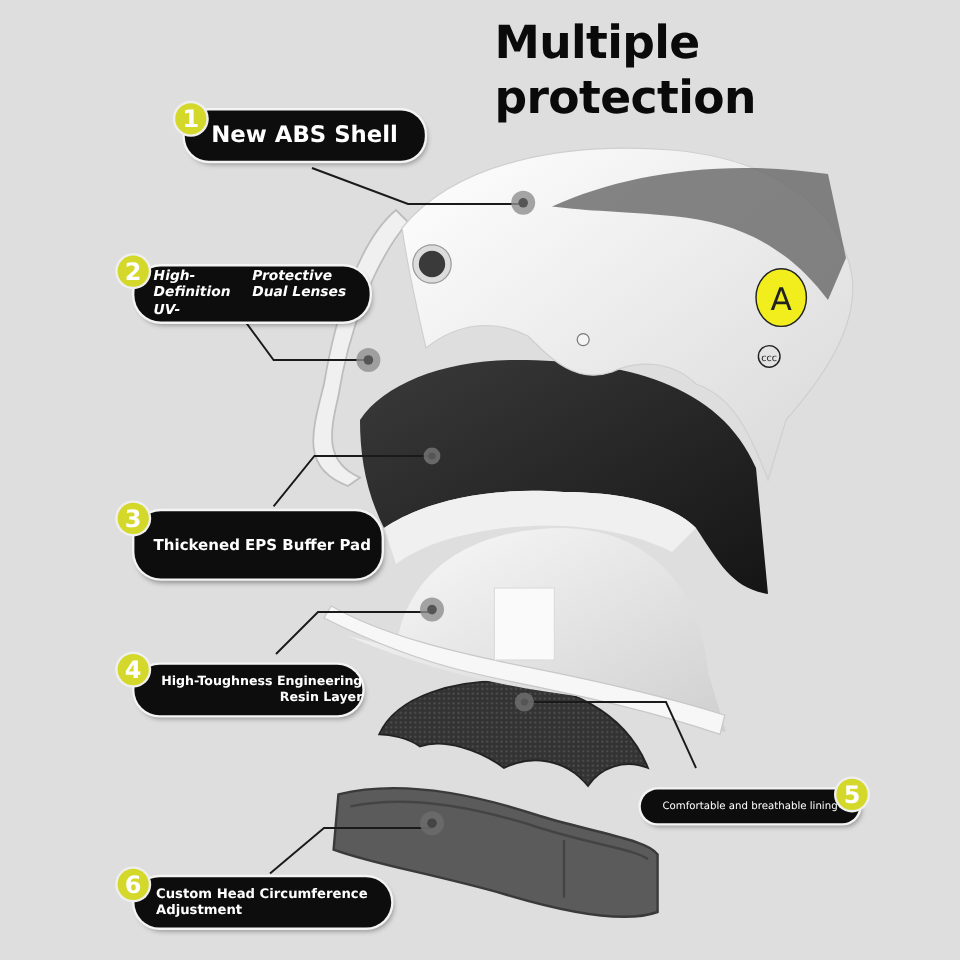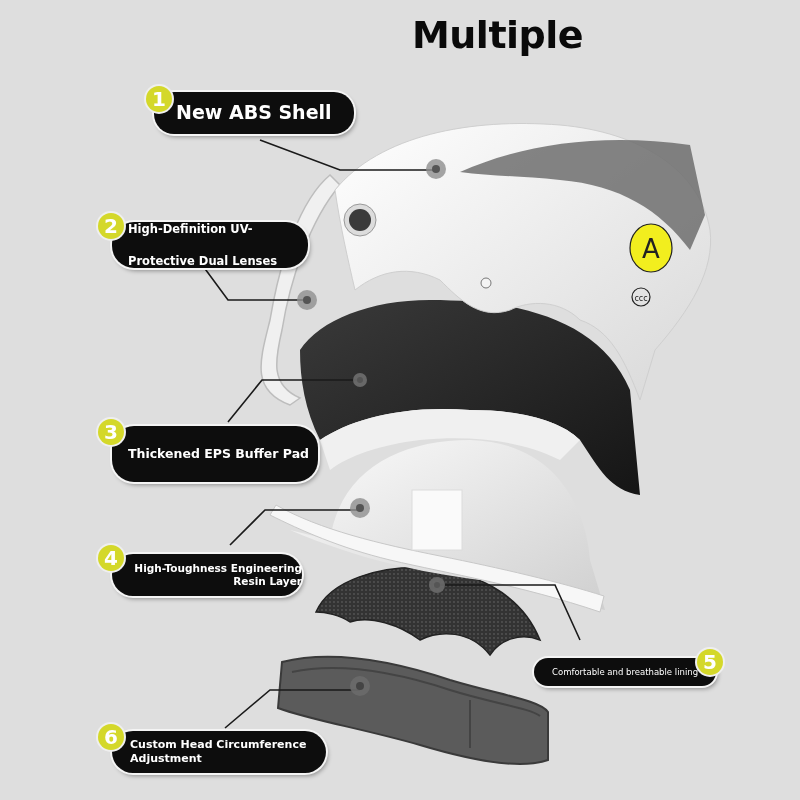--- a/index.html
+++ b/index.html
@@ -127,28 +127,29 @@
         <circle cx="360" cy="508" r="4" fill="#555"></circle>
       <circle cx="437" cy="585" r="8" fill="#6a6a6a" opacity="0.9"></circle>
         <circle cx="437" cy="585" r="3" fill="#555"></circle>
       <circle cx="360" cy="686" r="10" fill="#6a6a6a" opacity="0.9"></circle>
         <circle cx="360" cy="686" r="4" fill="#444"></circle>
     </g>
   </svg>
 
   <div class="title">
     <span>Multiple</span>
+    <span>protection</span>
   </div>
 
   <div class="callout" style="left:154px; top:92px; width:200px; height:42px; font-size:19px; padding-left:22px; box-sizing:border-box; border-radius:20px;">
     <span class="callout-text">New ABS Shell</span>
   </div>
   <div class="badge" style="left:146px; top:86px;">1</div>
 
-  <div class="callout" style="left:112px; top:222px; width:196px; height:46px; font-size:11.5px; padding-left:16px; box-sizing:border-box; flex-direction:column; align-items:flex-start; justify-content:space-between;">
+  <div class="callout" style="left:112px; top:222px; width:196px; height:46px; font-size:11.5px; padding-left:16px; box-sizing:border-box; flex-direction:row; align-items:flex-start; justify-content:center;font-style:italic;">
     <span class="callout-text">High-Definition UV-</span>
     <span class="callout-text">Protective Dual Lenses</span>
   </div>
   <div class="badge" style="left:98px; top:213px;">2</div>
 
   <div class="callout" style="left:112px; top:426px; width:206px; height:56px; font-size:12.5px; padding-left:16px; box-sizing:border-box;">
     <span class="callout-text">Thickened EPS Buffer Pad</span>
   </div>
   <div class="badge" style="left:98px; top:419px;">3</div>
 

